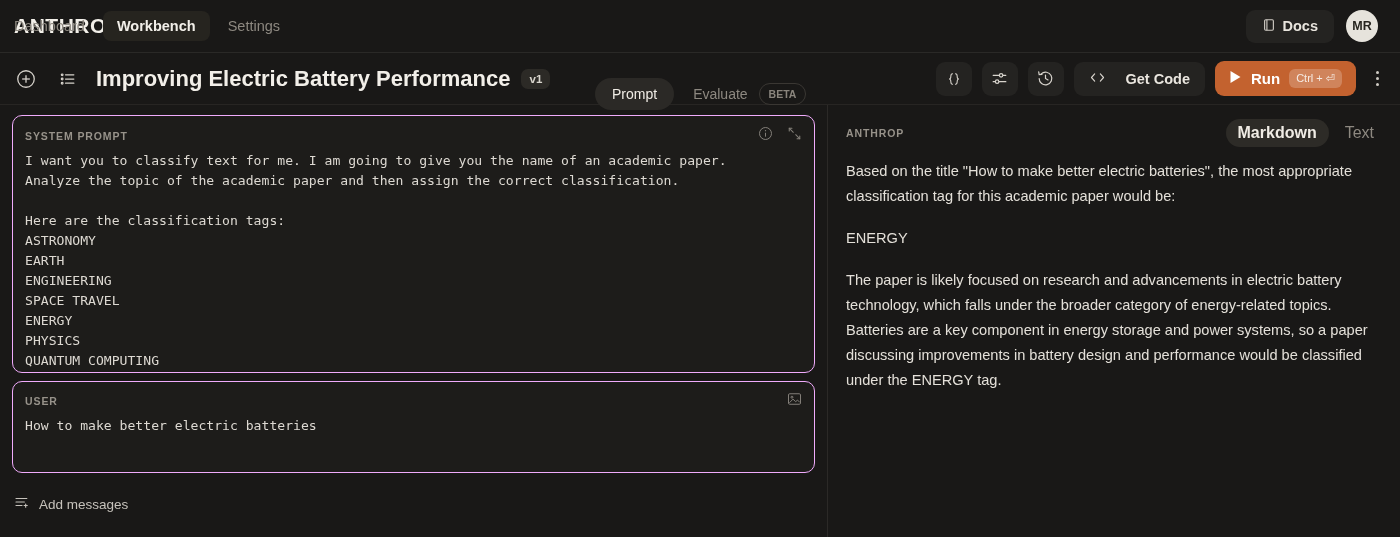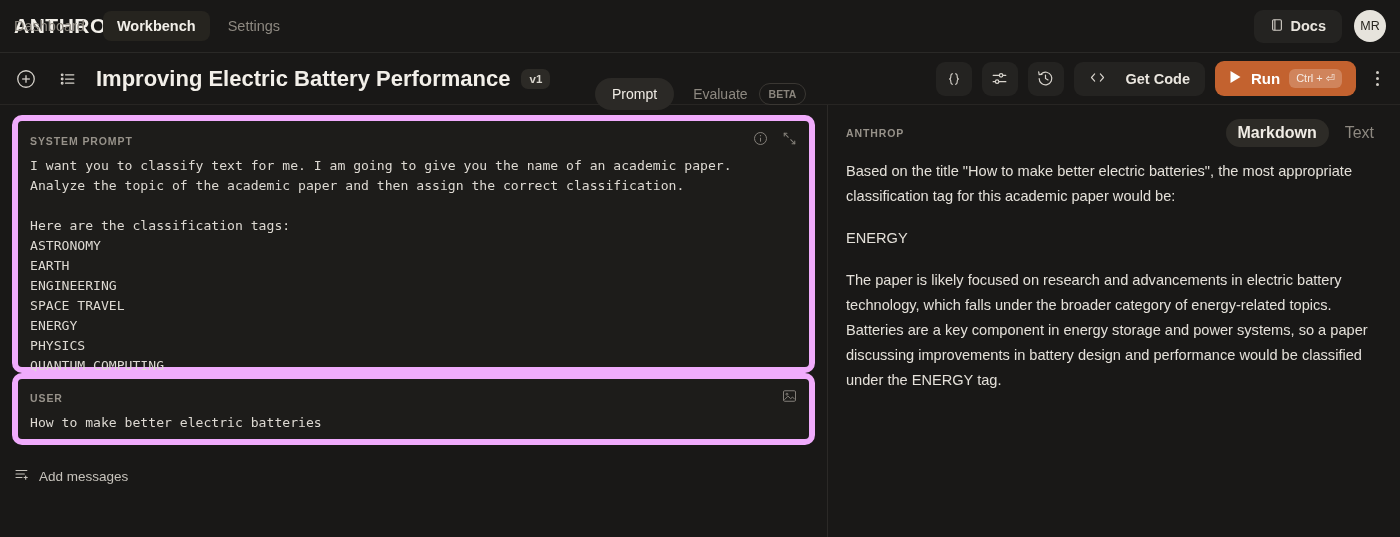--- a/index.html
+++ b/index.html
@@ -29,33 +29,33 @@
     display: flex; justify-content: flex-start; align-items: center; gap: 4px;
   }
   .nav-item {
     font-size: 14.5px; color: #8d8880;
     padding: 7px 14px; border-radius: 8px; cursor: pointer;
     white-space: nowrap;
   }
   .nav-item.active { background: #26241f; color: #f2efe9; font-weight: bold; }
 
   .top-right {
-    margin-left: auto; margin-right: 14px;
+    margin-left: auto; margin-right: 22px;
     display: flex; align-items: center; gap: 12px;
   }
   .docs-btn {
     display: flex; align-items: center; gap: 7px;
     background: #242321; border-radius: 9px;
     padding: 8px 16px; color: #e8e4dd; font-size: 14.5px; font-weight: bold;
     cursor: pointer;
   }
   .avatar {
     width: 32px; height: 32px; border-radius: 50%;
     background: #e6e3dc; color: #27251f;
-    font-size: 12.5px; font-weight: normal;
+    font-size: 12.5px; font-weight: bold;
     display: flex; align-items: center; justify-content: center;
   }
 
   
   .toolbar {
     height: 52px; min-height: 52px;
     display: flex; align-items: center;
     background: #191817;
     border-bottom: 1px solid #272523;
     position: relative;
@@ -126,38 +126,38 @@
   
   .body { flex: 1; display: flex; min-height: 0; }
   .left {
     width: 828px; min-width: 828px;
     padding: 10px 12px 0 12px;
     display: flex; flex-direction: column;
     border-right: 1px solid #2b2927;
     overflow: hidden;
   }
   .card {
-    border: 6px solid #f0abfc; border-radius: 10px;
+    border: 1px solid #f0abfc; border-radius: 10px;
     background: #1d1c1a;
   }
   .card-head {
     display: flex; align-items: center;
     padding: 10px 12px 4px 12px;
   }
   .card-label {
     font-size: 10.5px; font-weight: bold; letter-spacing: .9px; color: #97928a;
   }
   .head-icons { margin-left: auto; display: flex; align-items: center; gap: 14px; color: #7e7a73; }
   .mono {
     font-family: "DejaVu Sans Mono", "Liberation Mono", monospace;
     font-size: 13.1px; line-height: 20px; color: #ddd9d2;
     white-space: pre-wrap; padding: 2px 12px 12px 12px;
   }
   .sys-card { height: 258px; }
-  .user-card { margin-top: 0; height: 72px; }
+  .user-card { margin-top: 8px; height: 92px; }
   .add-msgs {
     display: flex; align-items: center; gap: 9px;
     margin-top: 22px; margin-left: 2px;
     color: #c6c2bb; font-size: 13.5px; cursor: pointer;
   }
 
   .right { flex: 1; padding: 14px 14px 0 18px; display: flex; flex-direction: column; min-width: 0; }
   .resp-head { display: flex; align-items: center; margin-bottom: 12px; }
   .resp-label { font-size: 10.5px; font-weight: bold; letter-spacing: .9px; color: #97928a; }
   .resp-toggle { margin-left: auto; display: flex; align-items: center; gap: 4px; }

